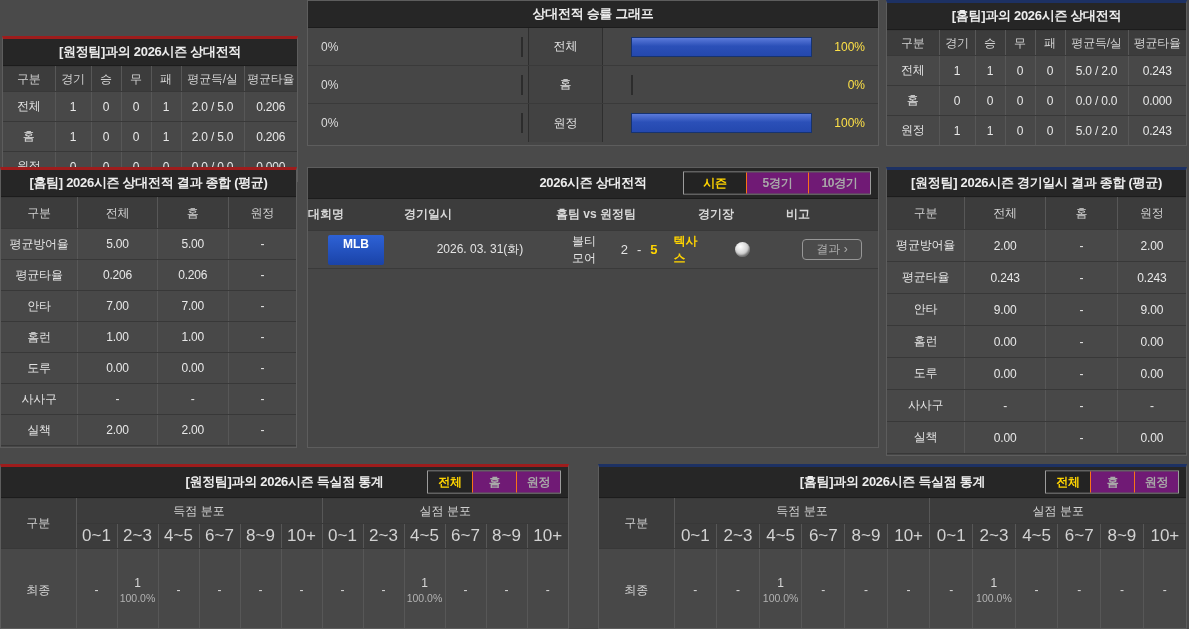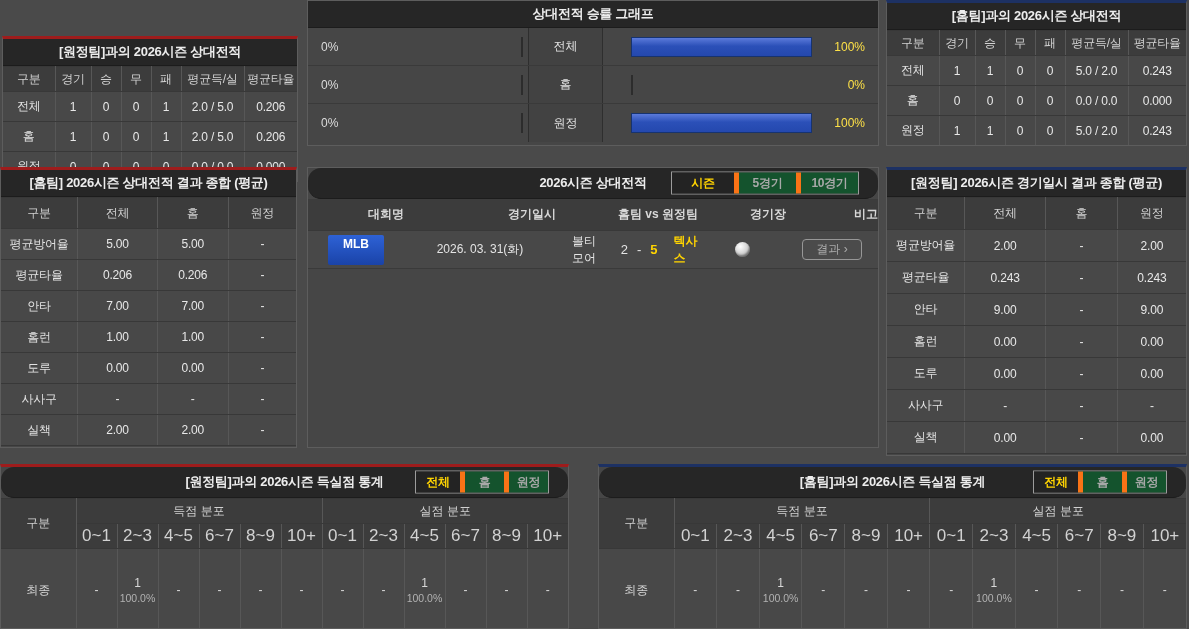--- a/index.html
+++ b/index.html
@@ -10,21 +10,21 @@
   }
   *{box-sizing:border-box; margin:0; padding:0;}
   html,body{width:1189px; height:629px; overflow:hidden;}
   body{background:#4a4a4a; font-family:"Liberation Sans", sans-serif; position:relative;}
   .panel{position:absolute; background:var(--panel-bg); border:1px solid var(--panel-border); overflow:hidden;}
   .panel.red{border-top:3px solid var(--red);}
   .panel.blue{border-top:3px solid var(--blue);}
   .titlebar{height:27px; background:var(--title-bg); border-bottom:1px solid #1c1c1c;
     display:flex; align-items:center; justify-content:center; position:relative;
     font-size:13px; font-weight:bold; color:#ededed; letter-spacing:-0.3px;}
-  .titlebar.tall{height:31px;border-radius:13px;}
+  .titlebar.tall{height:31px;}
   .tb-title{pointer-events:none;}
   
   table.grid{width:100%; border-collapse:collapse; table-layout:fixed;}
   .grid th,.grid td{border:1px solid var(--cell-border); border-top-color:var(--row-border);
     border-bottom-color:var(--row-border); text-align:center; font-size:12px; color:#e8e8e8;
     padding:0; letter-spacing:-0.2px;}
   .grid tr>*:first-child{border-left:none;} .grid tr>*:last-child{border-right:none;}
   .grid thead th{background:var(--head-bg); color:#d2d2d2; font-weight:normal; height:25px;}
   .grid tbody th,.grid tbody td{background:#484848;}
   .grid tbody th{font-weight:normal; color:#e2e2e2;}
@@ -45,30 +45,30 @@
   .g-label{flex:0 0 74px; display:flex; align-items:center; justify-content:center;
     font-size:12px; color:#e2e2e2; border-right:1px solid #2e2e2e; background:rgba(0,0,0,0.05);}
   .g-right{flex:1; position:relative;}
   .g-right .track{position:absolute; left:28px; right:66px; top:50%; transform:translateY(-50%);
     height:20px; display:flex; align-items:center;}
   .g-right .pct{position:absolute; right:13px; top:50%; transform:translateY(-50%); font-size:12px; color:#fde047;}
   .bar{height:20px; background:linear-gradient(#5b7ada 0%, #2b50b8 45%, #2448ae 100%);
     border:1px solid #17336f;}
   .bar.zero{width:2px; background:#2c2c2c; border:none;}
   
-  .tabs{display:flex; border:1px solid #9c9c9c; position:absolute; right:19px; top:50%; transform:translateY(-50%);margin-left:44px;}
+  .tabs{display:flex; border:1px solid #9c9c9c; position:absolute; right:7px; top:50%; transform:translateY(-50%);margin-left:44px;}
   .tab{min-width:62px; height:21px; line-height:21px; text-align:center; font-size:12px;
-    color:#a8a8a8; background:#14532d; border-left:5px solid #f97316; cursor:pointer; padding:0 6px;}
+    color:#a8a8a8; background:#701a75; border-left:1px solid #f97316; cursor:pointer; padding:0 6px;}
   .tab:first-child{border-left:none;}
   .tab.active{background:#232323; color:var(--yellow); font-weight:bold;}
   .tabs.small .tab{min-width:44px;}
   
   .match-header{display:flex; height:32px; background:var(--head-bg); border-bottom:1px solid var(--row-border);
     align-items:center; font-size:12px; color:#d8d8d8; font-weight:bold;}
-  .match-header>div{text-align:right;padding-left:12px;}
+  .match-header>div{text-align:left;}
   .match-row{display:flex; height:38px; align-items:center; border-bottom:1px solid #3a3a3a; background:#484848; cursor:pointer;}
   .w-league{width:96px;} .w-date{width:152px;} .w-matchup{flex:1;} .w-stadium{width:88px;} .w-note{width:92px;}
   .mc{display:flex; align-items:center; justify-content:center; font-size:12px; color:#e4e4e4;}
   .badge{display:inline-block; width:56px; height:30px; line-height:19px; text-align:center;
     background:linear-gradient(#2e62d6,#1a43a8); color:#fff; font-weight:bold; font-size:12px; border-radius:2px;}
   .matchup-inner{display:flex; align-items:center; gap:16px;margin-left:16px;}
   .score{display:flex; gap:9px; font-size:13px;}
   .away-name,.away-score{color:var(--yellow); font-weight:bold;}
   .ball{width:15px; height:15px; border-radius:50%;
     background:radial-gradient(circle at 35% 30%, #ffffff, #cfcfcf 55%, #8a8a8a 90%);

